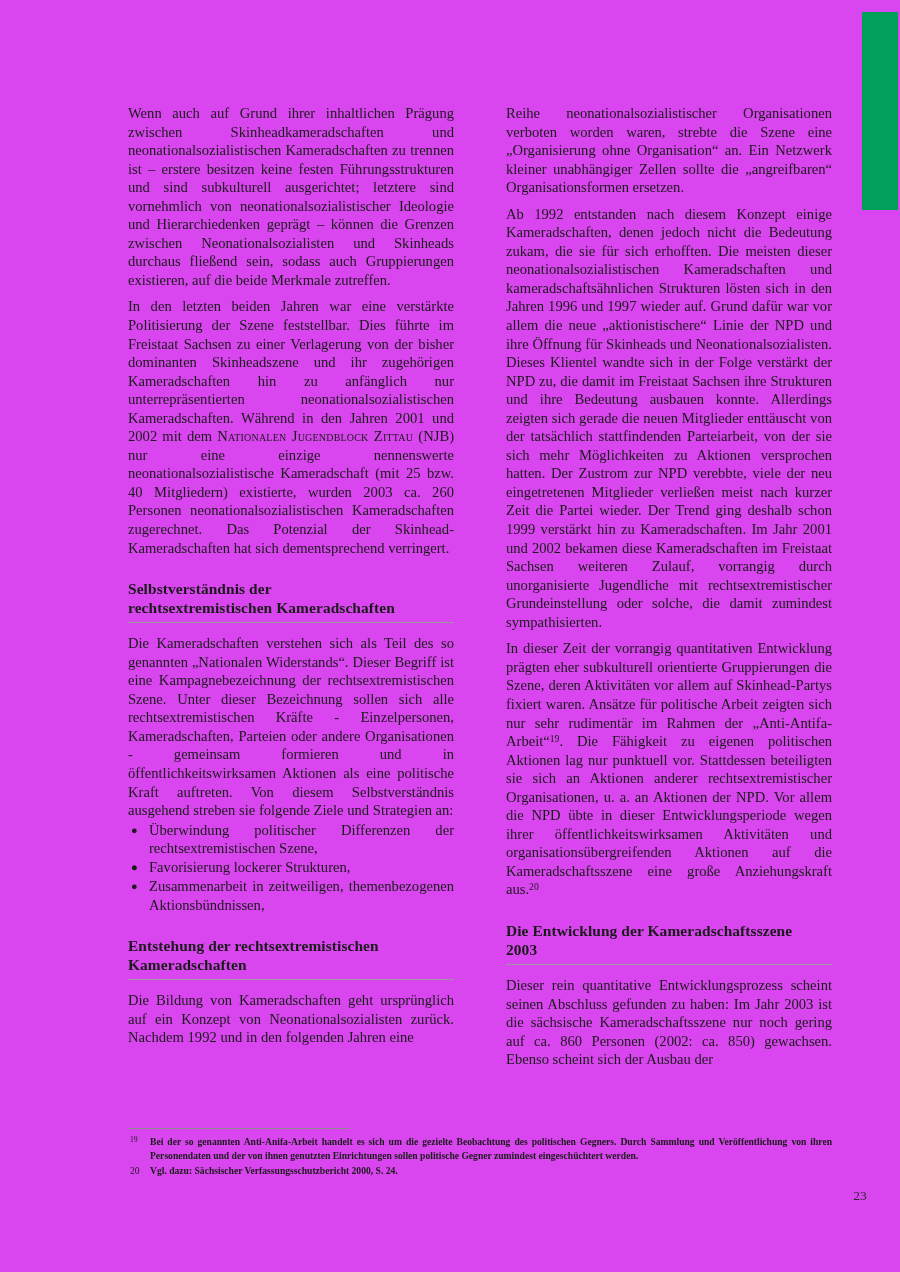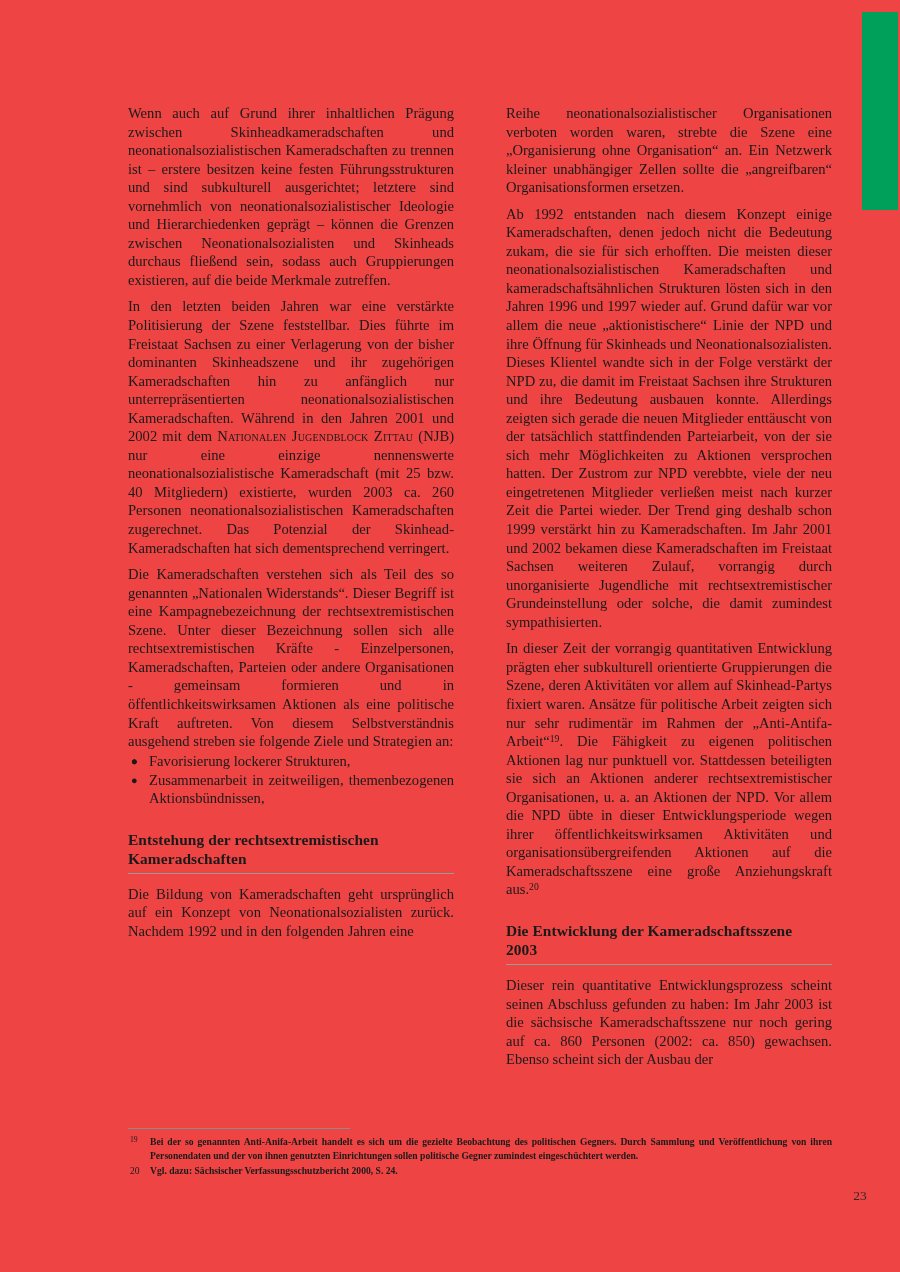--- a/index.html
+++ b/index.html
@@ -9,21 +9,21 @@
   }
   body {
     font-family: "Liberation Serif", "DejaVu Serif", serif;
     color: #1a1a1a;
   }
   .page {
     position: relative;
     width: 900px;
     height: 1272px;
     overflow: hidden;
-    background: #ef4444;
+    background: #d946ef;
   }
 
   
   .section-tab {
     position: absolute;
     left: 862px;
     top: 12px;
     width: 36px;
     height: 198px;
     background: #00a05a;
@@ -191,25 +191,29 @@
   </div>
 
   <div class="columns">
 
     <div class="col">
 
       <p class="body">Wenn auch auf Grund ihrer inhaltlichen Prägung zwischen Skinheadkameradschaften und neonationalsozialistischen Kameradschaften zu trennen ist – erstere besitzen keine festen Führungsstrukturen und sind subkulturell ausgerichtet; letztere sind vornehmlich von neonationalsozialistischer Ideologie und Hierarchiedenken geprägt – können die Grenzen zwischen Neonationalsozialisten und Skinheads durchaus fließend sein, sodass auch Gruppierungen existieren, auf die beide Merkmale zutreffen.</p>
 
       <p class="body spaced"><span>In den letzten beiden Jahren war eine verstärkte Politisierung der Szene feststellbar. Dies führte im Freistaat Sachsen zu einer Verlagerung von der bisher dominanten Skinheadszene und ihr zugehörigen Kameradschaften hin zu anfänglich nur unterrepräsentierten neonationalsozialistischen Kameradschaften. Während in den Jahren 2001 und 2002 mit dem </span><span class="smallcaps">Nationalen Jugendblock Zittau</span><span> (NJB) nur eine einzige nennenswerte neonationalsozialistische Kameradschaft (mit 25 bzw. 40 Mitgliedern) existierte, wurden 2003 ca. 260 Personen neonationalsozialistischen Kameradschaften zugerechnet. Das Potenzial der Skinhead-Kameradschaften hat sich dementsprechend verringert.</span></p>
 
+      <div class="heading-block">
+        <h2 class="heading"><span>Selbstverständnis der</span><br><span>rechtsextremistischen Kameradschaften</span></h2>
+        <hr class="heading-rule">
+      </div>
 
       <p class="body">Die Kameradschaften verstehen sich als Teil des so genannten „Nationalen Widerstands“. Dieser Begriff ist eine Kampagnebezeichnung der rechtsextremistischen Szene.  Unter dieser Bezeichnung sollen sich alle rechtsextremistischen Kräfte - Einzelpersonen, Kameradschaften, Parteien oder andere Organisationen - gemeinsam formieren und in öffentlichkeitswirksamen Aktionen als eine politische Kraft auftreten. Von diesem Selbstverständnis ausgehend streben sie folgende Ziele und Strategien an:</p>
 
       <ul class="body-list">
-        <li><span class="bullet">●</span></li>
+        <li><span class="bullet">●</span><span>Überwindung politischer Differenzen der rechtsextremistischen Szene,</span></li>
         <li><span class="bullet">●</span></li>
         <li><span class="bullet">●</span><span>Favorisierung lockerer Strukturen,</span></li>
         <li><span class="bullet">●</span><span>Zusammenarbeit in zeitweiligen, themenbezogenen Aktionsbündnissen,</span></li>
       </ul>
 
       <div class="heading-block">
         <h2 class="heading"><span>Entstehung der rechtsextremistischen</span><br><span>Kameradschaften</span></h2>
         <hr class="heading-rule">
       </div>
 

